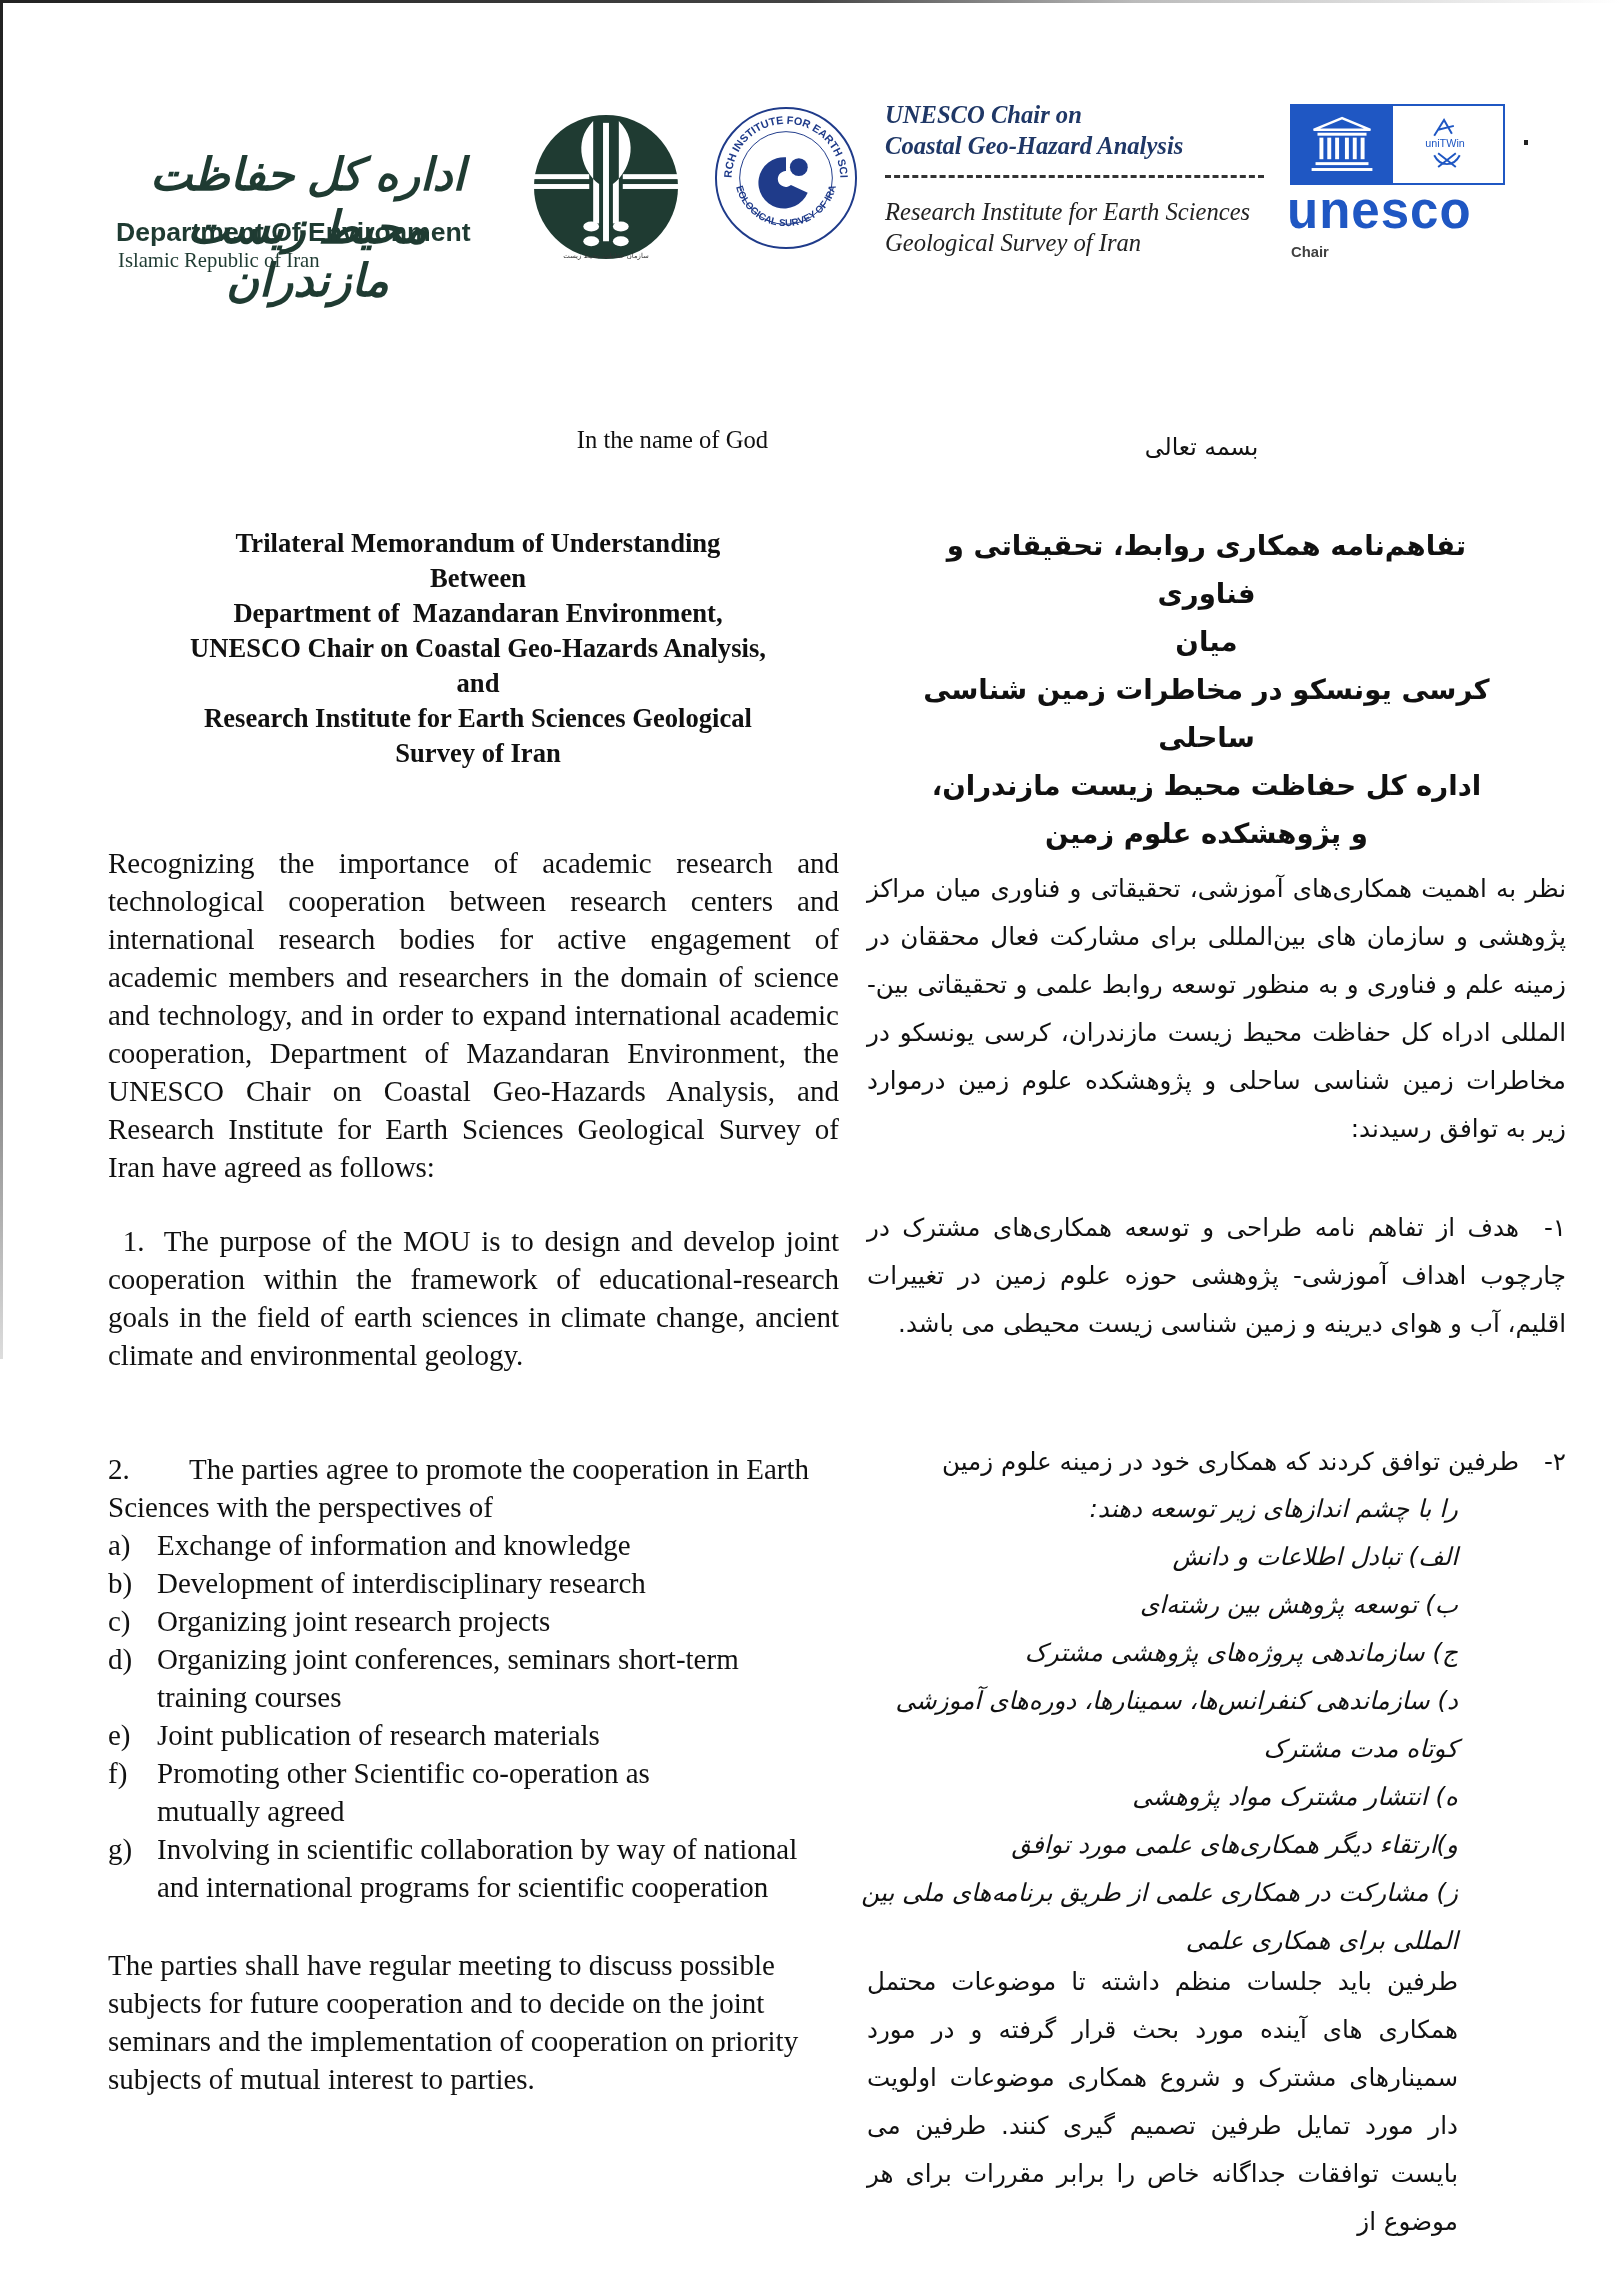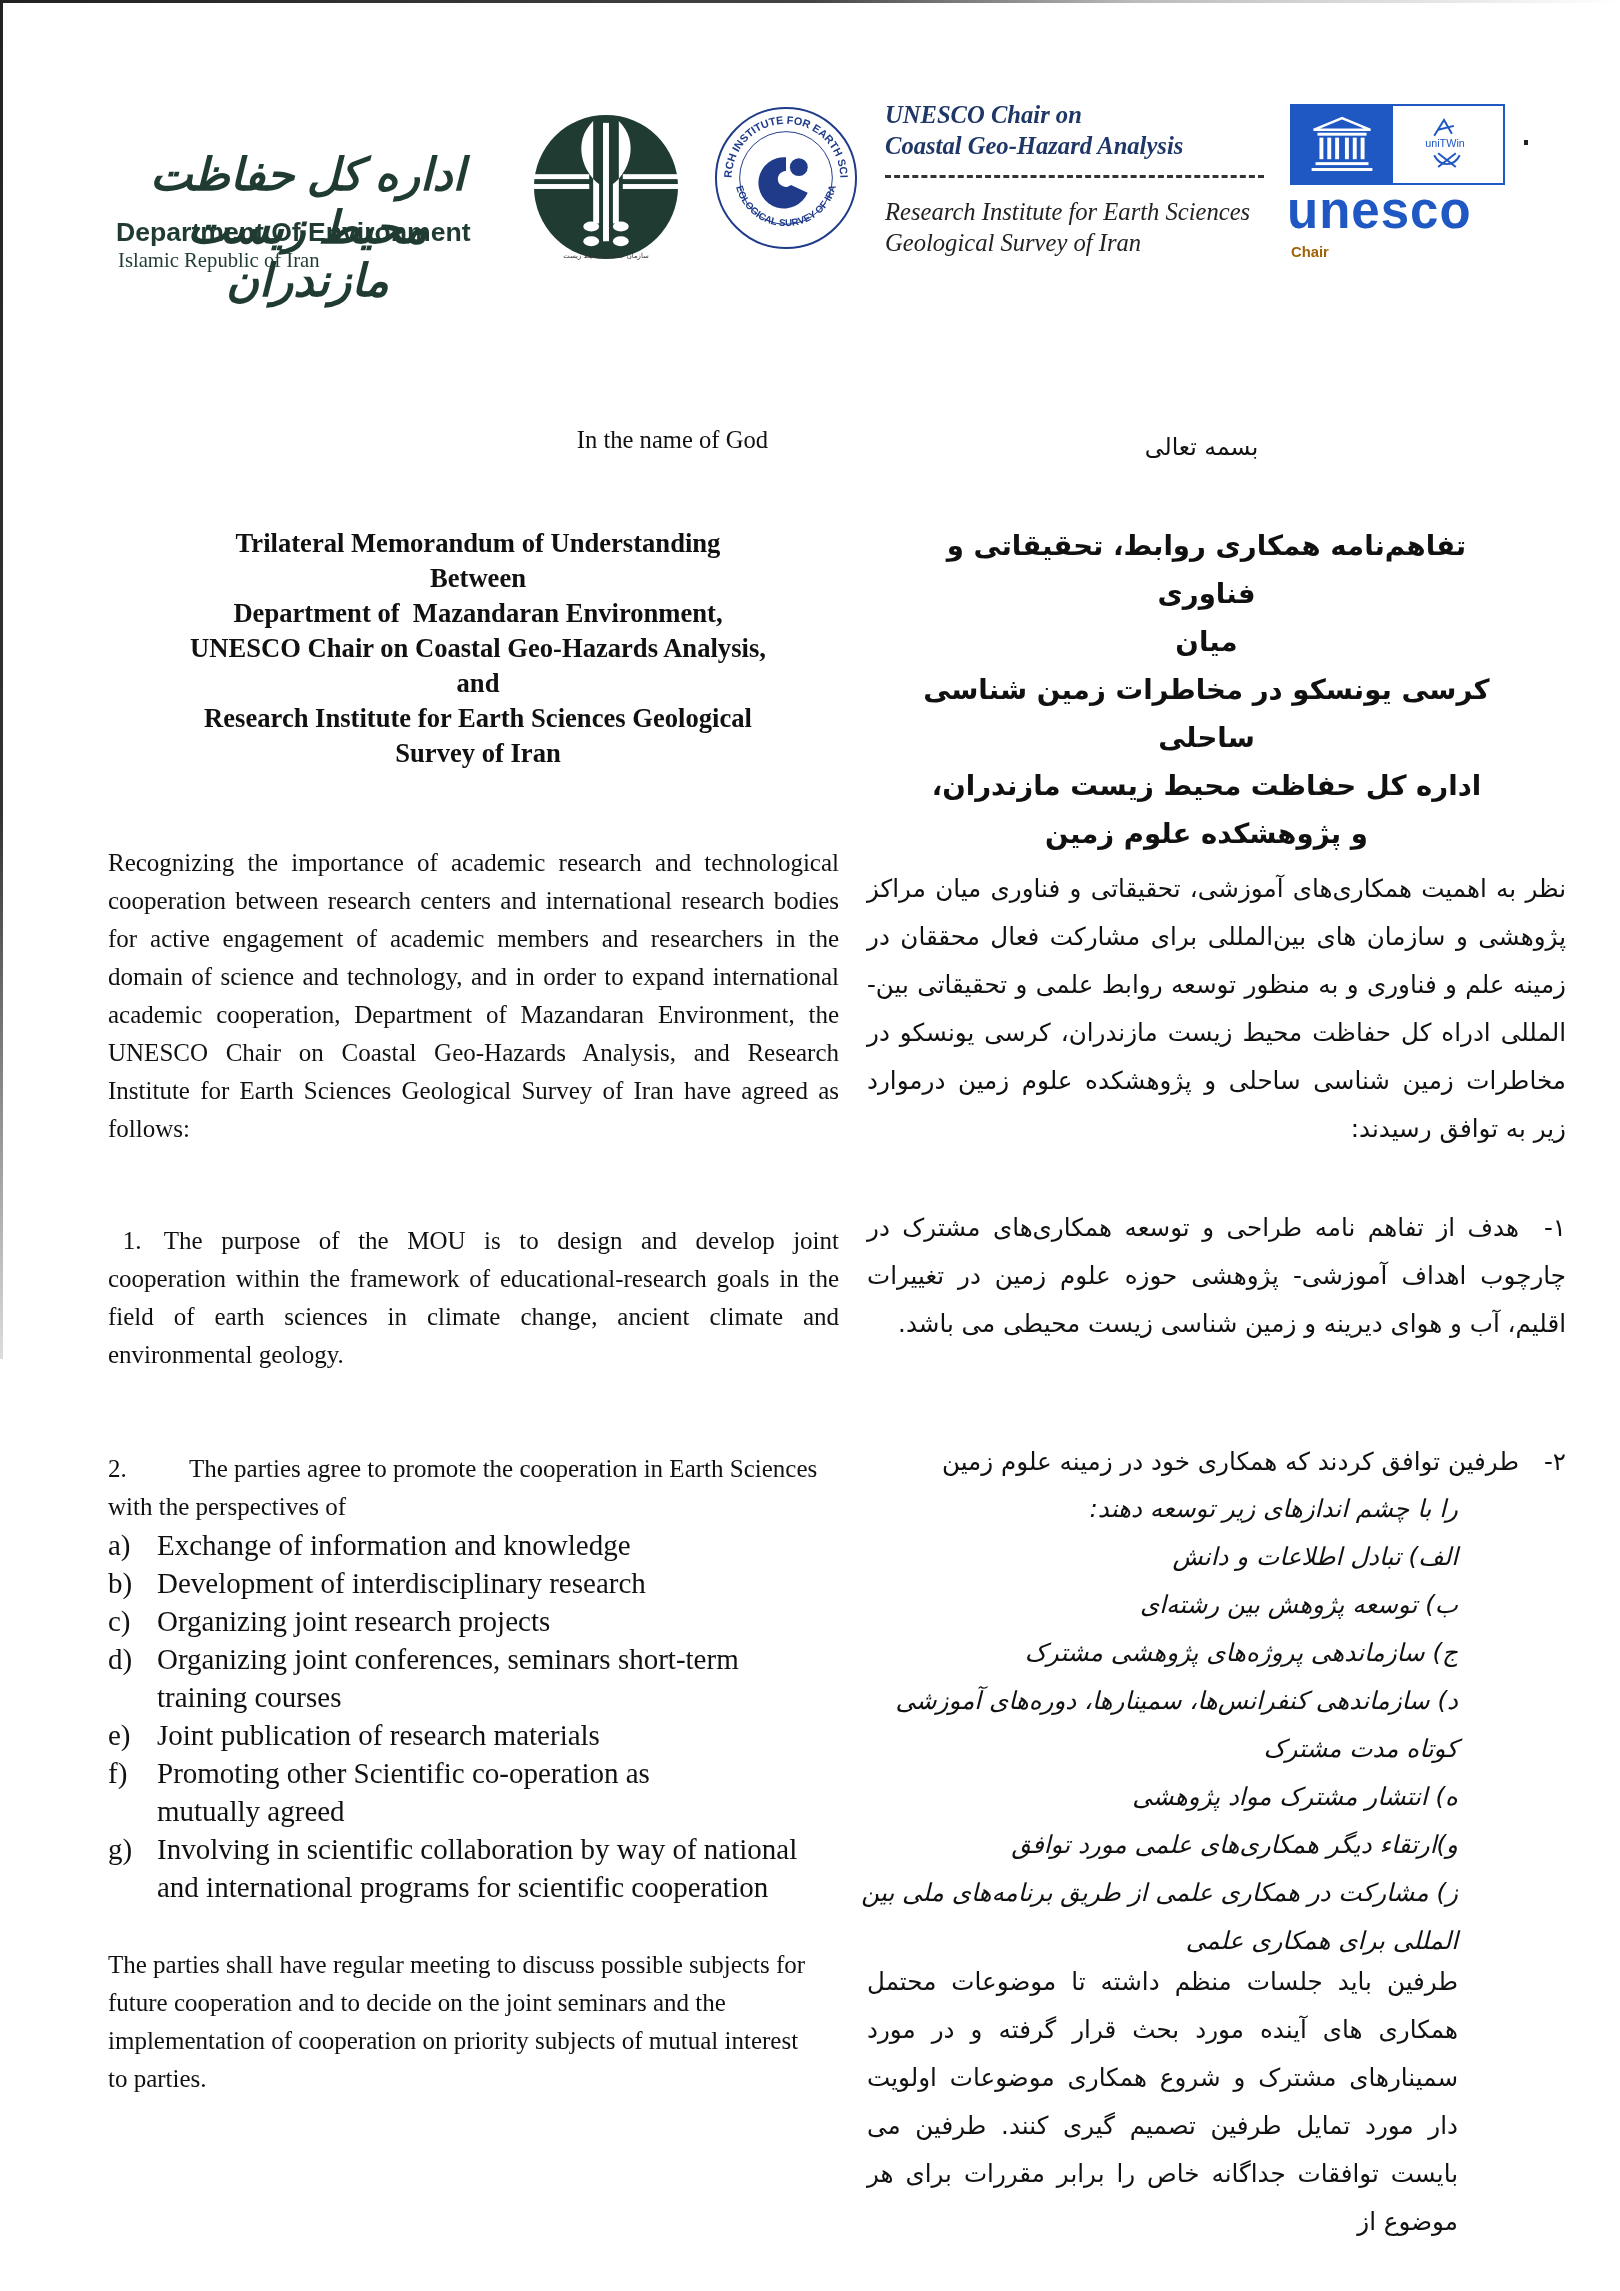--- a/index.html
+++ b/index.html
@@ -19,31 +19,31 @@
   .doe-emblem { left: 532px; top: 113px; width: 148px; height: 148px; }
   .doe-caption { left: 532px; top: 252px; width: 148px; text-align: center; font-size: 6.9px; color: #333; }
   .ries-seal { left: 714px; top: 106px; width: 144px; height: 144px; }
   .chair-title { left: 885px; top: 100px; font-size: 24.6px; font-style: italic; font-weight: bold; color: #1f3766; line-height: 30.5px; }
   .chair-dash { left: 885px; top: 175px; width: 379px; border-top: 3px dashed #333; }
   .chair-inst { left: 885px; top: 197px; font-size: 24.6px; font-style: italic; color: #222; line-height: 30.5px; }
   .unesco-box { left: 1290px; top: 104px; width: 211px; height: 77px; border: 2px solid #1f57c3; display: flex; }
   .unesco-box .blue { width: 101px; height: 77px; background: #1f57c3; position: relative; }
   .unesco-box .white { flex: 1; background: #fff; position: relative; }
   .unesco-word { left: 1287px; top: 185px; font-size: 51px; font-weight: bold; color: #1f57c3; letter-spacing: 1px; line-height: 51px; }
-  .unesco-chair { left: 1291px; top: 244px; font-size: 14.8px; font-weight: bold; color: #a16207; }
+  .unesco-chair { left: 1291px; top: 244px; font-size: 14.8px; font-weight: bold; color: #404040; }
   .dot-mark { left: 1524px; top: 140px; width: 3.9px; height: 4.9px; background: #222; }
 
   
   .god-en { left: 177px; top: 426px; width: 591px; text-align: right; font-size: 24.6px; }
   .god-fa { left: 906px; top: 433px; width: 591px; text-align: center; font-size: 23.6px; }
   .title-en { left: 158px; top: 526px; width: 640px; text-align: center; font-size: 26.6px; font-weight: bold; line-height: 35px; }
   .title-fa { left: 906px; top: 522px; width: 601px; text-align: center; font-size: 27.6px; font-weight: bold; line-height: 48px; }
 
   
-  .en-body { left: 108px; width: 731px; font-size: 25px; line-height: 38px; }
+  .en-body { left: 108px; width: 731px; font-size: 29px; line-height: 38px; }
   .justify { text-align: justify; text-align-last: left; }
   .p-intro { top: 844px; }
   .p-item1 { top: 1222px; }
   .p-item1 .num { display: inline-block; width: 41px; padding-left: 14.8px; }
   .p-item1 .txt { }
   .p-item2 { top: 1450px; }
   .p-item2 .num { display: inline-block; width: 81px; }
   .sub-list { position: absolute; left: 108px; top: 1526px; width: 731px; font-size: 29px; line-height: 38px; }
   .sub-item { display: flex; }
   .sub-item .lbl { width: 49px; flex: none; }

